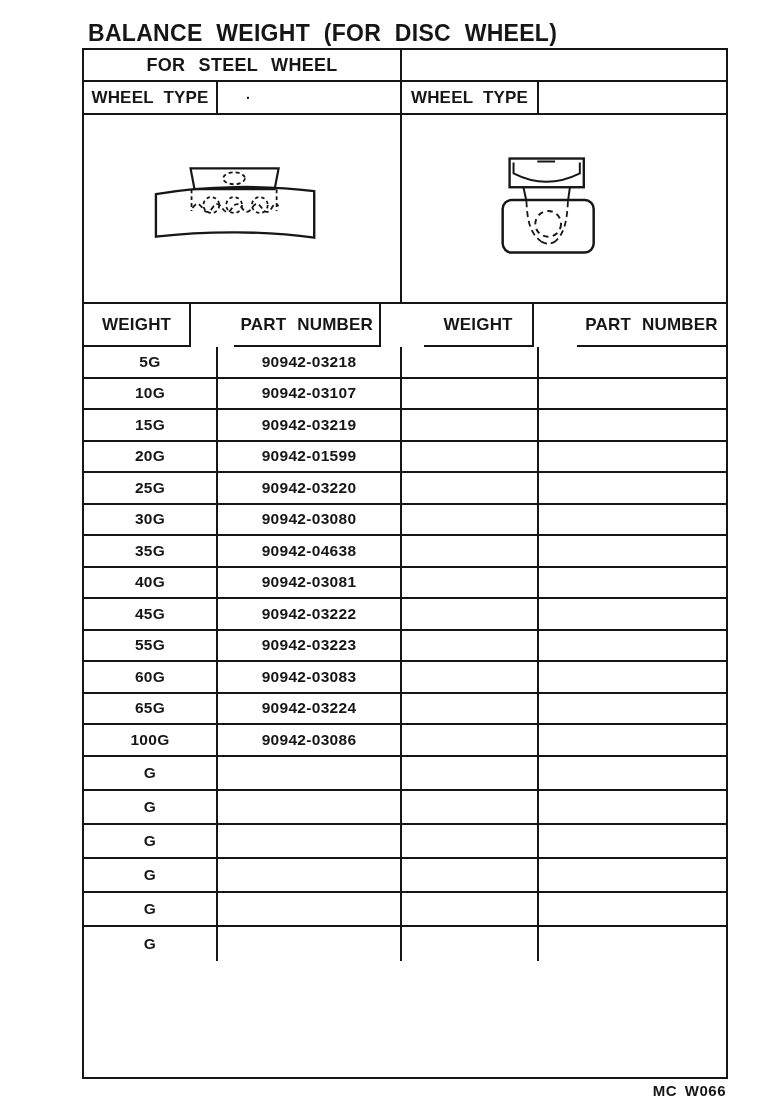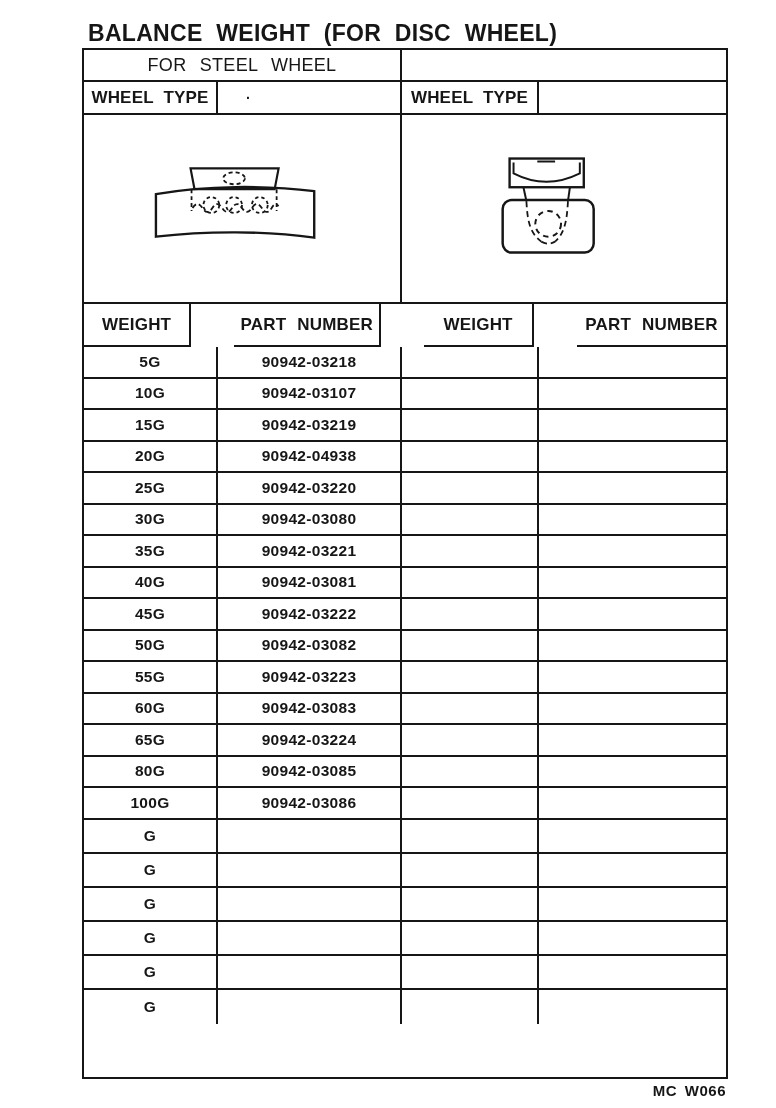--- a/index.html
+++ b/index.html
@@ -24,21 +24,21 @@
   .cell.last { border-right:none; }
   .w0 { width:134px; } .w1 { width:184px; } .w2 { width:137px; } .w3 { width:187px; }
   .half-l { width:318px; } .half-r { width:324px; }
   .r-section   { height:32px; }
   .r-wheeltype { height:33px; }
   .r-diagram   { height:189px; }
   .r-colhead   { height:43px;gap:43px; }
   .trow        { display:flex; height:31.5px; flex:0 0 auto; }
   .trow.tall   { height:34px; }
   .tbody .trow:last-child .cell { border-bottom:none; }
-  .section-header { font-size:18px; font-weight:normal; word-spacing:8px; letter-spacing:.3px; }
+  .section-header { font-size:18px; font-weight:bold; word-spacing:8px; letter-spacing:.3px; }
   .wheel-type     { font-size:17px; font-weight:bold; word-spacing:5px; letter-spacing:.2px; }
   .colhead        { font-size:17px; font-weight:bold; word-spacing:6px; letter-spacing:.2px; }
   .trow .cell     { font-size:15.5px; font-weight:bold; letter-spacing:.3px; }
   .stray { justify-content:flex-start; padding-left:28px; font-weight:bold; font-size:14px; }
   .footer-code {
     position:absolute; right:50px; top:1082px;
     font-size:15px; font-weight:bold; letter-spacing:.5px; word-spacing:3px;padding-left:20px;
   }
   svg { display:block; }
 </style>
@@ -130,85 +130,73 @@
           <div class="cell w3 last"></div>
         </div>
         <div class="trow">
           <div class="cell w0">15G</div>
           <div class="cell w1">90942-03219</div>
           <div class="cell w2"></div>
           <div class="cell w3 last"></div>
         </div>
         <div class="trow">
           <div class="cell w0">20G</div>
-          <div class="cell w1">90942-04938</div>
+          <div class="cell w1">90942-01599</div>
           <div class="cell w2"></div>
           <div class="cell w3 last"></div>
         </div>
         <div class="trow">
           <div class="cell w0">25G</div>
           <div class="cell w1">90942-03220</div>
           <div class="cell w2"></div>
           <div class="cell w3 last"></div>
         </div>
         <div class="trow">
           <div class="cell w0">30G</div>
           <div class="cell w1">90942-03080</div>
           <div class="cell w2"></div>
           <div class="cell w3 last"></div>
         </div>
         <div class="trow">
           <div class="cell w0">35G</div>
-          <div class="cell w1">90942-03221</div>
+          <div class="cell w1">90942-04638</div>
           <div class="cell w2"></div>
           <div class="cell w3 last"></div>
         </div>
         <div class="trow">
           <div class="cell w0">40G</div>
           <div class="cell w1">90942-03081</div>
           <div class="cell w2"></div>
           <div class="cell w3 last"></div>
         </div>
         <div class="trow">
           <div class="cell w0">45G</div>
           <div class="cell w1">90942-03222</div>
           <div class="cell w2"></div>
           <div class="cell w3 last"></div>
         </div>
         <div class="trow">
-          <div class="cell w0">50G</div>
-          <div class="cell w1">90942-03082</div>
-          <div class="cell w2"></div>
-          <div class="cell w3 last"></div>
-        </div>
-        <div class="trow">
           <div class="cell w0">55G</div>
           <div class="cell w1">90942-03223</div>
           <div class="cell w2"></div>
           <div class="cell w3 last"></div>
         </div>
         <div class="trow">
           <div class="cell w0">60G</div>
           <div class="cell w1">90942-03083</div>
           <div class="cell w2"></div>
           <div class="cell w3 last"></div>
         </div>
         <div class="trow">
           <div class="cell w0">65G</div>
           <div class="cell w1">90942-03224</div>
           <div class="cell w2"></div>
           <div class="cell w3 last"></div>
         </div>
         <div class="trow">
-          <div class="cell w0">80G</div>
-          <div class="cell w1">90942-03085</div>
-          <div class="cell w2"></div>
-          <div class="cell w3 last"></div>
-        </div>
-        <div class="trow">
           <div class="cell w0">100G</div>
           <div class="cell w1">90942-03086</div>
           <div class="cell w2"></div>
           <div class="cell w3 last"></div>
         </div>
         <div class="trow tall">
           <div class="cell w0">G</div>
           <div class="cell w1"></div>
           <div class="cell w2"></div>
           <div class="cell w3 last"></div>

